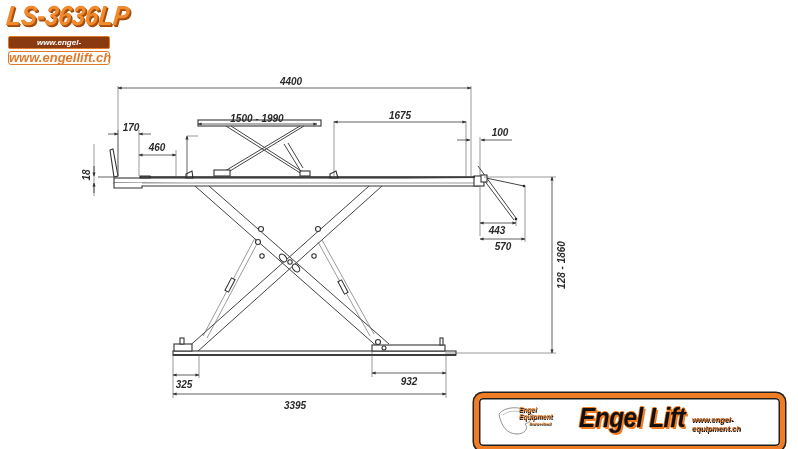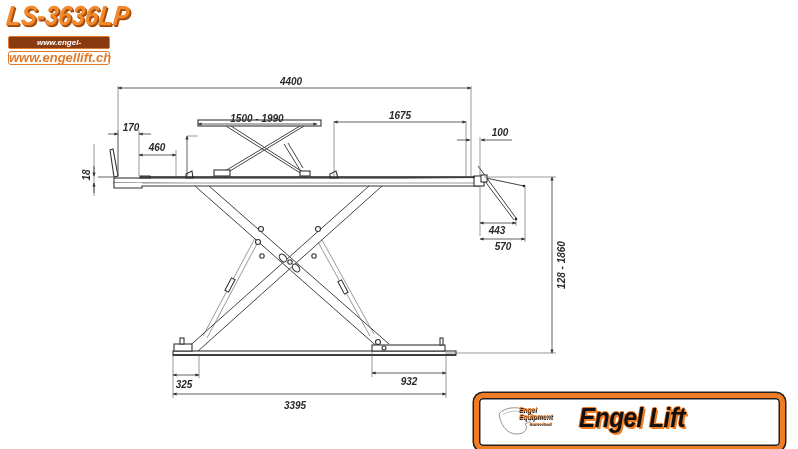--- a/index.html
+++ b/index.html
@@ -187,13 +187,14 @@
   <svg class="banner-logo" viewBox="0 0 48 34">
     <path d="M4,10 C10,2 26,2 34,8 C40,12 36,18 30,20 C34,24 30,30 22,30 C12,30 6,22 4,10 Z" fill="none" stroke="#777" stroke-width="0.8"></path>
     <path d="M8,11 C14,6 24,6 30,10" fill="none" stroke="#999" stroke-width="0.6"></path>
   </svg>
   <div class="banner-logo-text">
     <div>Engel</div>
     <div>Equipment</div>
     <div style="font-size:4px;margin-left:10px;">Switzerland</div>
   </div>
   <div class="banner-title">Engel Lift</div>
+  <div class="banner-url">www.engel-equipment.ch</div>
 </div>
 
 </body></html>

